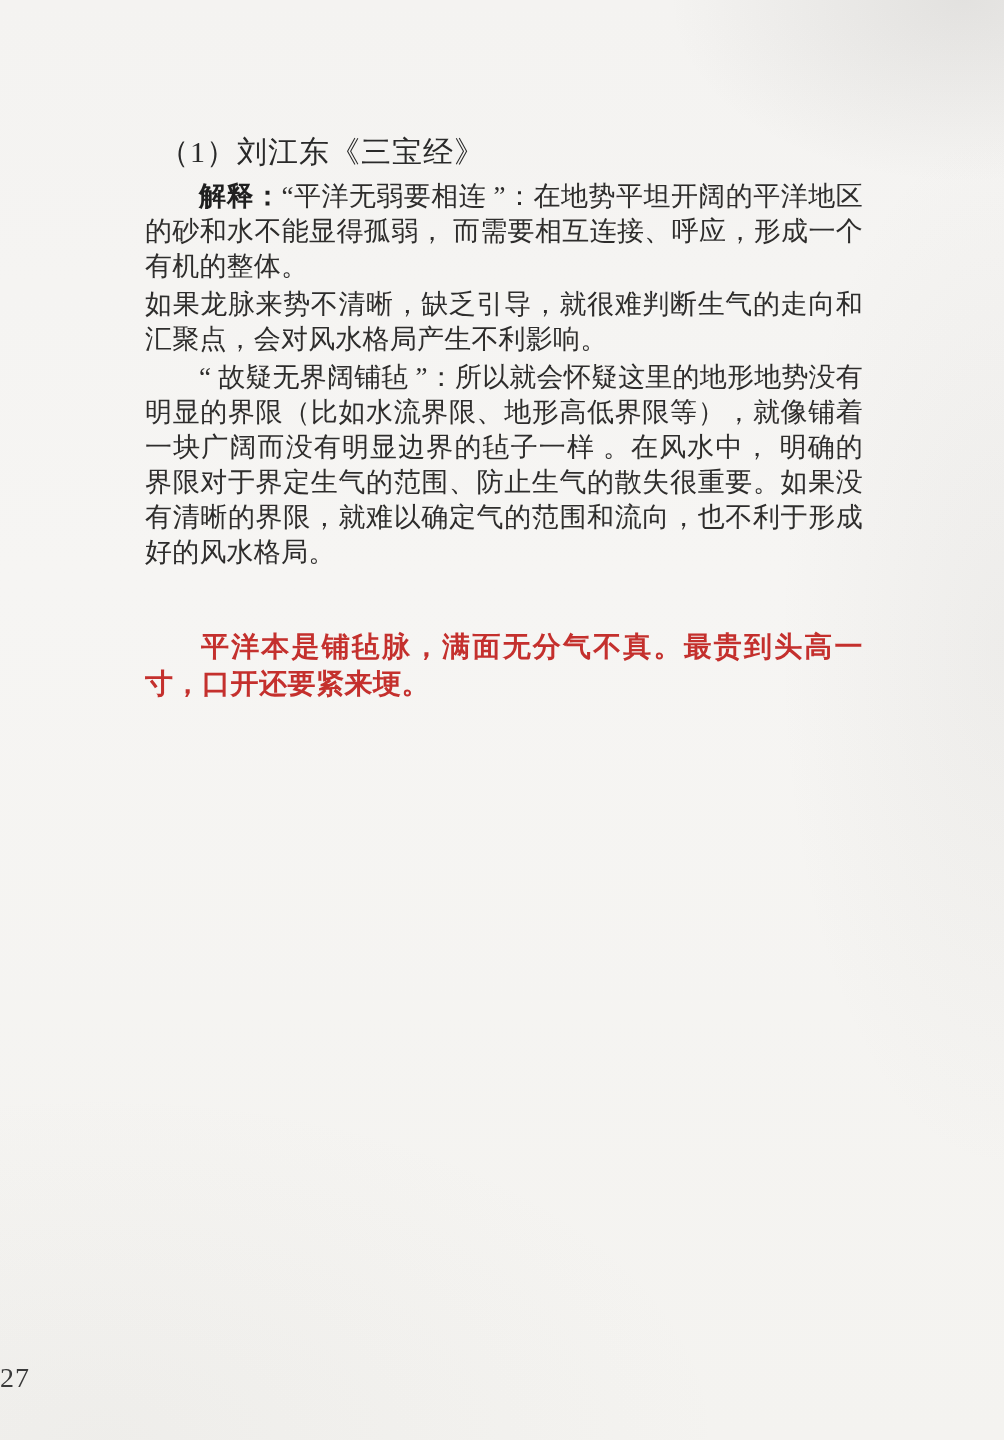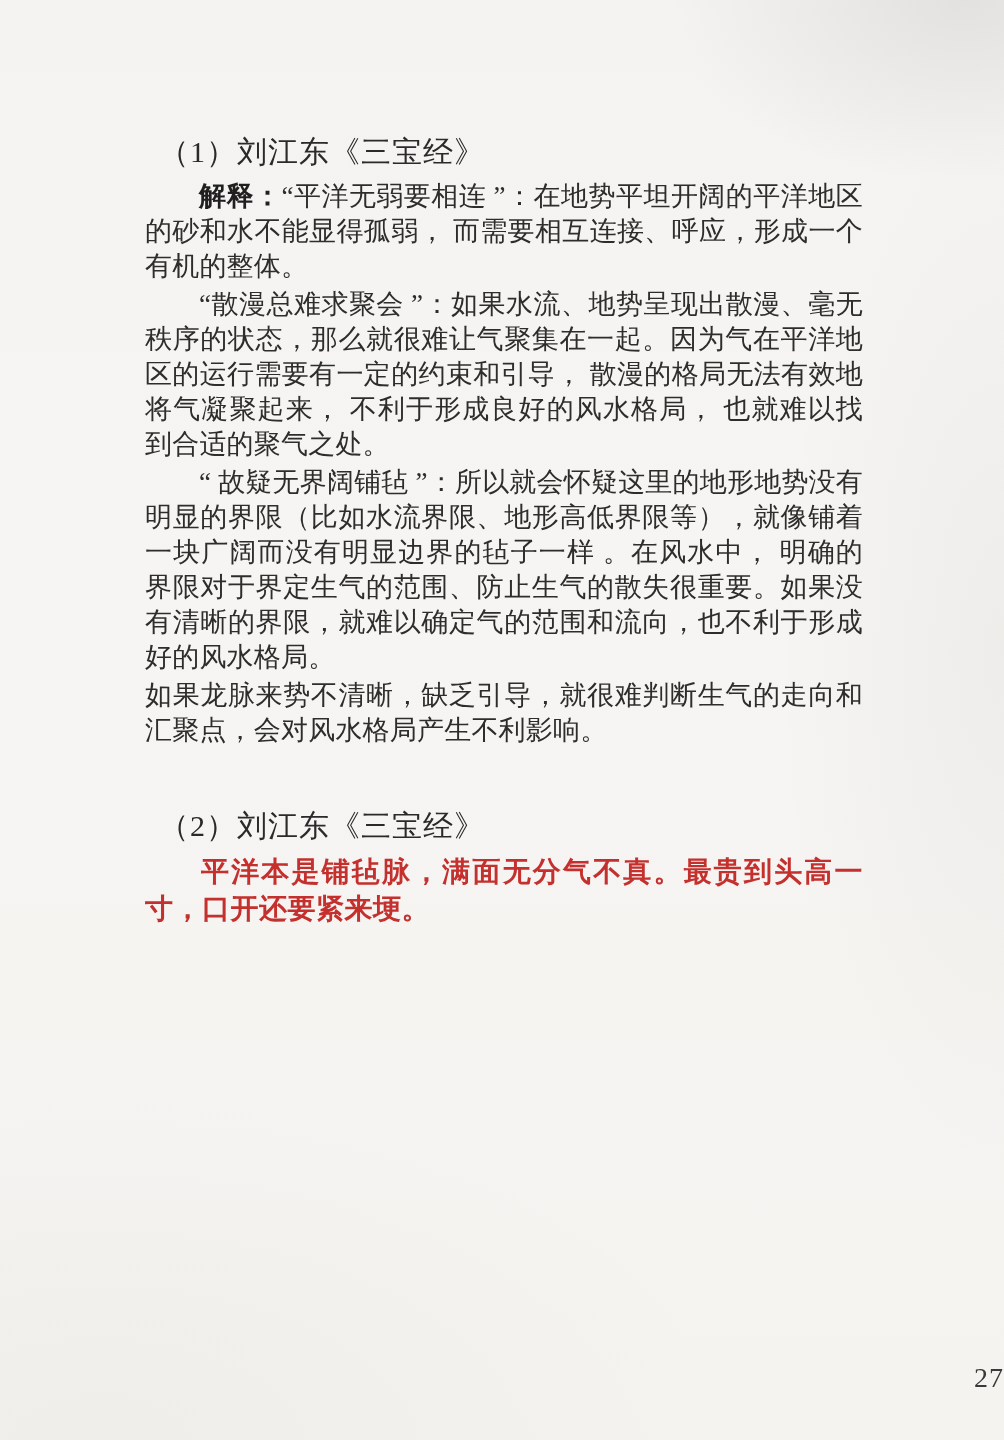--- a/index.html
+++ b/index.html
@@ -52,41 +52,39 @@
     color: #2e2d2c;
     letter-spacing: 0.2px;
   }
   .para.no-indent { text-indent: 0; }
   .para .lead { font-weight: bold; color: #1f1f1f; }
   .section-2 { margin-top: 58px; }
   .page-number {
     position: absolute;
     bottom: 46px; left: 0;
     width: 100%;
-    text-align: right;
+    text-align: left;
     font-size: 28px;
     color: #3a3a3a;
     letter-spacing: 1px;
   }
 </style>
 </head>
 <body>
 
 <div class="scan-page">
   <div class="content">
 
     <div class="section section-1">
       <h2 class="section-heading">（1）刘江东《三宝经》</h2>
       <p class="para"><span class="lead">解释：</span><span>“平洋无弱要相连 ”：在地势平坦开阔的平洋地区的砂和水不能显得孤弱， 而需要相互连接、呼应，形成一个有机的整体。</span></p>
-      <p class="para"><span>“散漫总难求聚会 ”：如果水流、地势呈现出散漫、毫无秩序的状态，那么就很难让气聚集在一起。因为气在平洋地区的运行需要有一定的约束和引导， 散漫的格局无法有效地将气凝聚起来， 不利于形成良好的风水格局， 也就难以找到合适的聚气之处。</span></p>
+      <p class="para no-indent"><span>如果龙脉来势不清晰，缺乏引导，就很难判断生气的走向和汇聚点，会对风水格局产生不利影响。</span></p>
       <p class="para"><span>“ 故疑无界阔铺毡 ”：所以就会怀疑这里的地形地势没有明显的界限（比如水流界限、地形高低界限等），就像铺着一块广阔而没有明显边界的毡子一样 。在风水中， 明确的界限对于界定生气的范围、防止生气的散失很重要。如果没有清晰的界限，就难以确定气的范围和流向，也不利于形成好的风水格局。</span></p>
-      <p class="para no-indent"><span>如果龙脉来势不清晰，缺乏引导，就很难判断生气的走向和汇聚点，会对风水格局产生不利影响。</span></p>
     </div>
 
     <div class="section section-2">
-      <h2 class="section-heading">（2）刘江东《三宝经》</h2>
       <p class="verse">平洋本是铺毡脉，满面无分气不真。最贵到头高一寸，口开还要紧来埂。</p>
     </div>
 
   </div>
 
   <div class="page-number">27</div>
 </div>
 
 </body></html>

